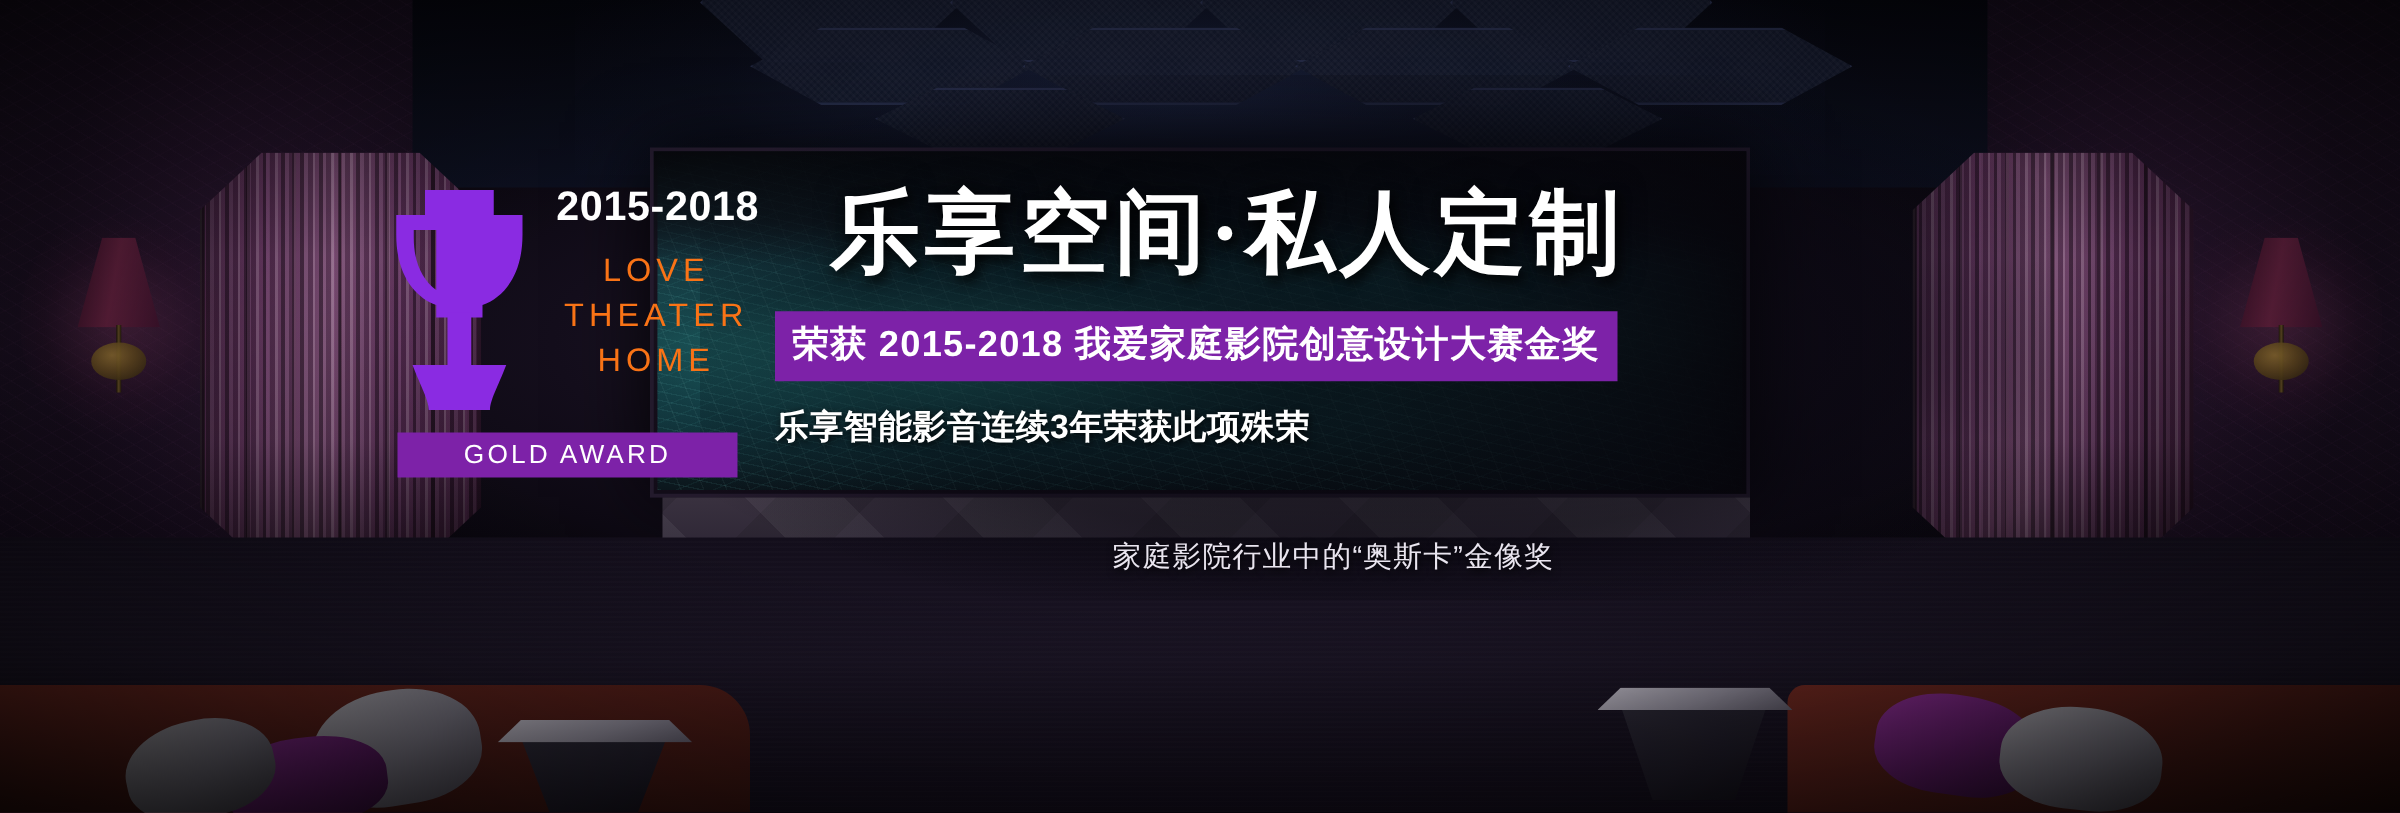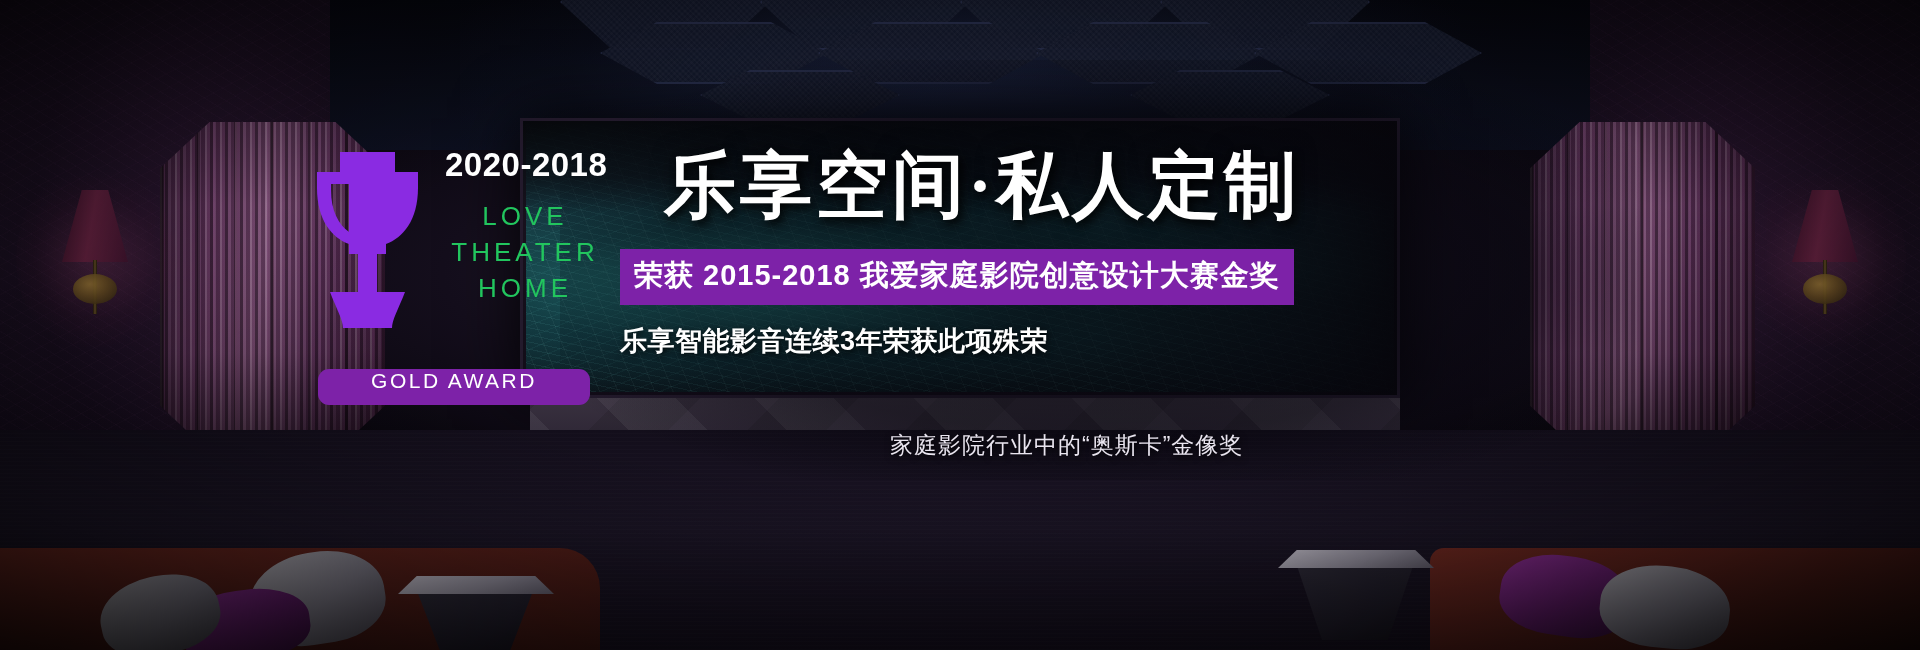--- a/index.html
+++ b/index.html
@@ -217,28 +217,28 @@
   .trophy-wrap { left:0; top:10px; width:135px; height:190px; }
   .trophy-wrap svg { width:135px; height:190px; display:block; }
 
   .award-text { left:145px; top:8px; width:160px; text-align:center; }
   .years {
     font-size:33px; font-weight:700; color:#fff;
     letter-spacing:.5px; line-height:1; white-space:nowrap;
   }
   .lht { margin-top:18px; }
   .lht div {
-    font-size:26px; font-weight:300; color:#22c55e;
+    font-size:26px; font-weight:300; color:#f97316;
     letter-spacing:4px; line-height:1.38; white-space:nowrap;
   }
 
   .gold-bar {
-    left:18px; top:229px; width:272px; height:36px;
+    left:18px; top:206px; width:272px; height:36px;
     background:#7D22A8;
-    display:flex; justify-content:center;border-radius:11px;
+    display:flex; align-items:center; justify-content:center;
   }
   .gold-bar span {
     font-size:21px; font-weight:400; color:#fff; letter-spacing:2.5px;
   }
 
   
   .copy { left:620px; top:150px; width:700px; }
 
   .headline {
     font-family:"Liberation Serif", "DejaVu Serif", serif;
@@ -381,21 +381,21 @@
             C118 70 103 88 86 94 L86 104 H49 L49 94
             C32 88 17 70 17 38 V22 H40 Z
             M31 34 V40 C31 60 38 74 49 82 V34 Z
             M104 34 V40 C104 60 97 74 86 82 V34 Z"></path>
           <rect x="58" y="100" width="19" height="46" fill="#8A2BE2"></rect>
           <path fill="#8A2BE2" d="M30 142 H105 C98 160 92 170 92 178 H43 C43 170 37 160 30 142 Z"></path>
         </svg>
       </div>
 
       <div class="layer award-text">
-        <div class="years">2020-2018</div>
+        <div class="years">2015-2018</div>
         <div class="lht">
           <div>LOVE</div>
           <div>THEATER</div>
           <div>HOME</div>
         </div>
       </div>
 
       <div class="layer gold-bar">
         <span>GOLD AWARD</span>
       </div>

